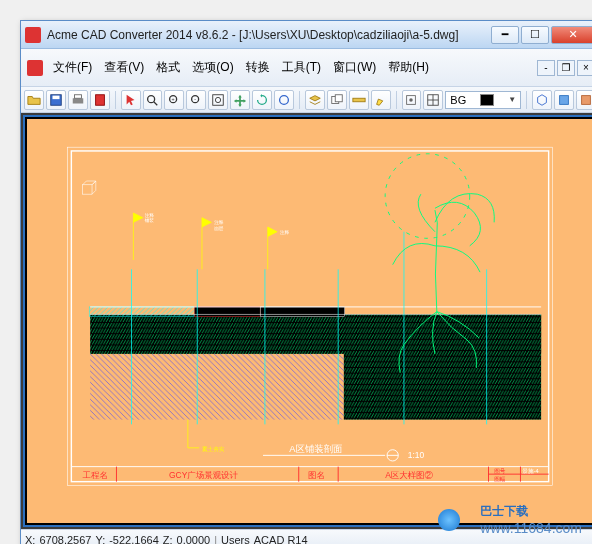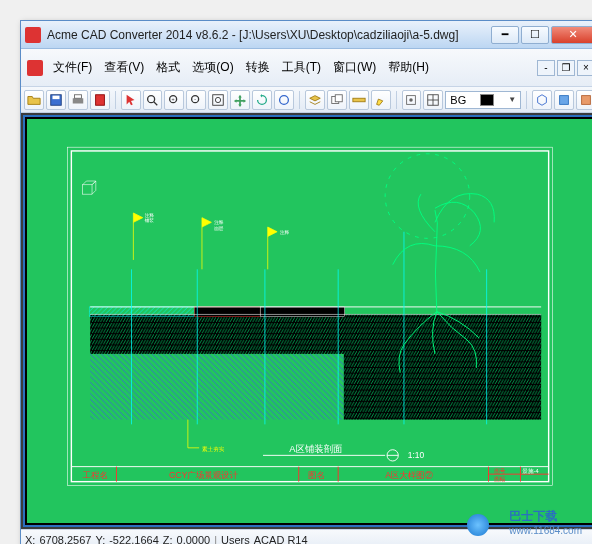--- a/index.html
+++ b/index.html
@@ -20,25 +20,25 @@
 .menubar .logo { width: 16px; height: 16px; background: #d33; border-radius: 2px; margin: 0 4px 0 2px; }
 .toolbar { height: 26px; background: linear-gradient(#f5f8fc,#e3ebf5); border-bottom: 1px solid #c0cfe2; display: flex; align-items: center; padding: 2px 3px; gap: 2px; }
 .tbtn { width: 20px; height: 20px; border: 1px solid #b8c8dc; background: linear-gradient(#fff,#eef3fa); border-radius: 2px; display: flex; align-items: center; justify-content: center; font-size: 12px; }
 .tbtn svg { width: 14px; height: 14px; }
 .tsep { width: 1px; height: 18px; background: #c0cfe2; margin: 0 3px; }
 .bg-combo { height: 18px; border: 1px solid #9fb7d3; background: #fff; display: flex; align-items: center; padding: 0 4px; font-size: 11px; gap: 14px; }
 .bg-swatch { width: 14px; height: 12px; background: #000; border: 1px solid #888; }
 .bg-combo .caret { font-size: 8px; color: #444; }
 .workspace { flex: 1; background: #3b3b3b; position: relative; overflow: hidden; }
 .docframe { position: absolute; inset: 2px 2px 2px 2px; border: 2px solid #2a6fbf; background: #000; }
-.docframe .inner { position: absolute; inset: 2px; background: #22c55e; }
+.docframe .inner { position: absolute; inset: 2px; background: #fdba74; }
 .cad { width: 100%; height: 100%; }
 .statusbar { height: 20px; background: linear-gradient(#f7f9fc,#e6edf6); border-top: 1px solid #c6d4e6; display: flex; align-items: center; font-size: 11px; color: #222; padding: 0 4px; gap: 4px; }
 .statusbar .sep { color: #888; }
-.watermark { position: absolute; right: 10px; bottom: 8px; display: flex; align-items: flex-end; gap: 20px; color: #2a6fbf; font-size: 12px; }
+.watermark { position: absolute; right: 10px; bottom: 8px; display: flex; align-items: center; gap: 20px; color: #2a6fbf; font-size: 12px; }
 .watermark .wicon { width: 22px; height: 22px; border-radius: 50%; background: radial-gradient(#6cc2ff,#1b78d1); }
 </style>
 </head>
 <body>
 
 <div class="window">
 
   <div class="titlebar">
     <div class="app-icon"></div>
     <div class="title">Acme CAD Converter 2014 v8.6.2 - [J:\Users\XU\Desktop\cadziliaoji\a-5.dwg]</div>
@@ -314,15 +314,15 @@
     <span>Users</span>
     <span>ACAD R14</span>
   </div>
 
 </div>
 
 <div class="watermark">
   <div class="wicon"></div>
   <div>
     <div style="font-weight:bold">巴士下载</div>
-    <div style="font-size:10px;color:#5a8cc7">www.11684.com</div>
+    <div style="font-size:14px;color:#5a8cc7">www.11684.com</div>
   </div>
 </div>
 
 </body></html>

